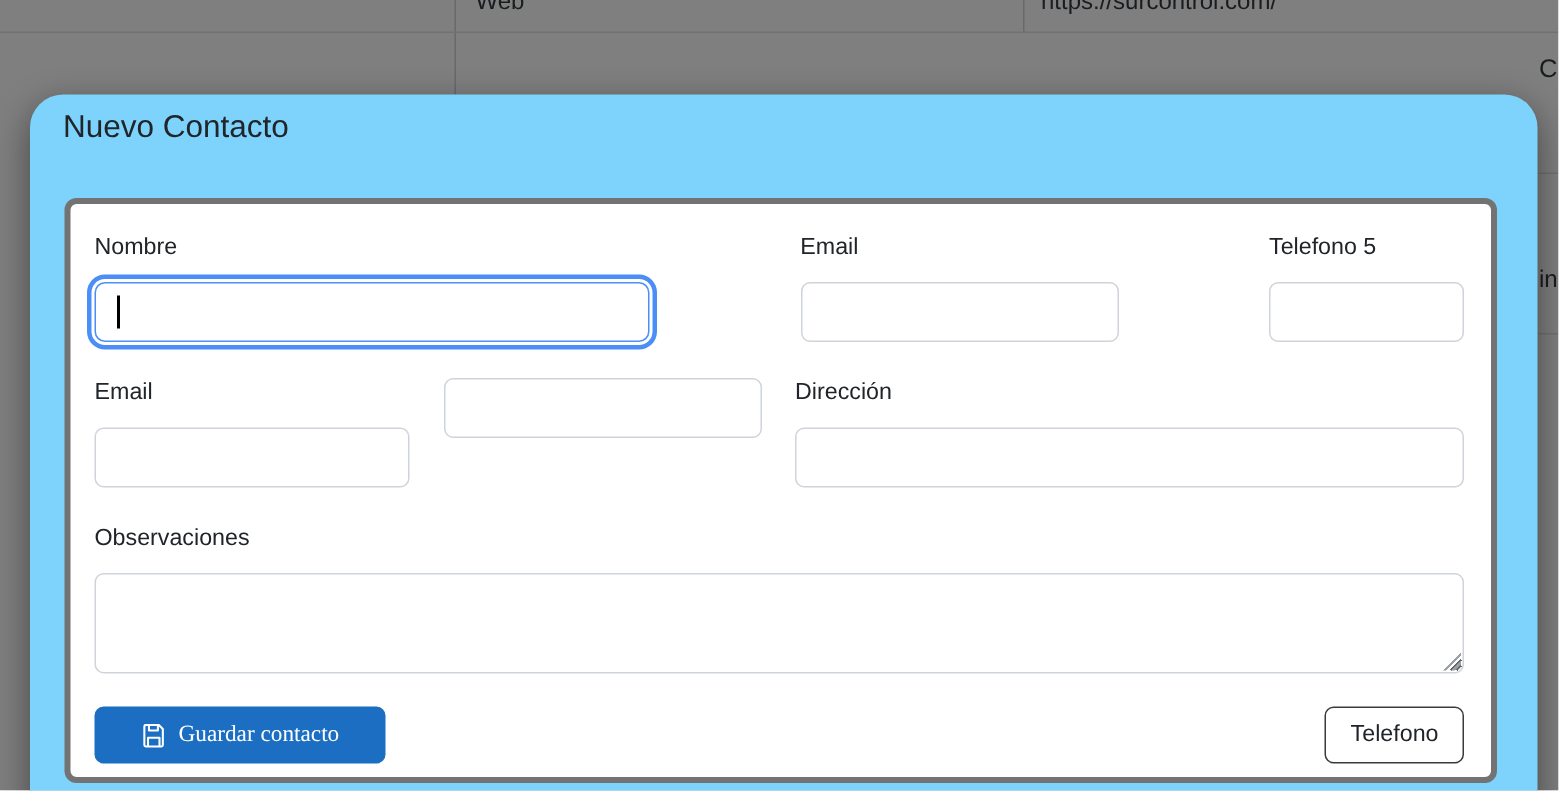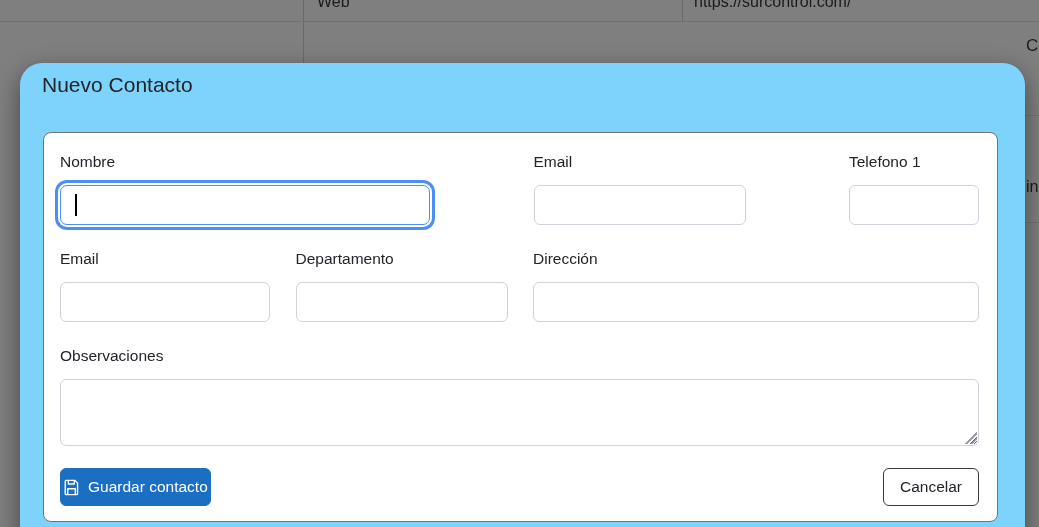--- a/index.html
+++ b/index.html
@@ -25,21 +25,21 @@
     box-shadow: 0 8px 24px rgba(0,0,0,0.45);
     margin-top: 35px;
   }
   .modal-title {
     position: absolute; left: 22px; top: 9px;
     font-size: 21px; line-height: 26px; color: #212529; font-weight: 400;
   }
 
   .card {
     position: absolute; left: 23px; top: 69px; width: 955px; height: 390px;
-    border: 1px solid #737373; border-radius: 8px; background: #fff;
+    border: 4px solid #737373; border-radius: 8px; background: #fff;
     padding: 19px 18px 0 16px;
   }
 
   .form-row { display: flex; justify-content: space-between; margin-bottom: 24px; }
   .field { display: block; }
   .field label {
     display: block; font-size: 15.5px; line-height: 20px; color: #212529; margin-bottom: 13px;
   }
   .ctl {
     display: block; width: 100%; height: 40px;
@@ -76,22 +76,22 @@
   }
 
   
   .btn-row { display: flex; justify-content: space-between; align-items: center; margin-top: 22px; }
   .btn {
     display: inline-flex; align-items: center; height: 38px;
     border-radius: 6px; font-family: "Liberation Sans", sans-serif;
     font-size: 15.5px; cursor: pointer;
   }
   .btn-primary {
-    gap: 8px; padding: 0 2px;
-    background: #1b6ec2; border: 1px solid #1b6ec2; color: #fff;
+    gap: 8px; padding: 0 30px;
+    background: #1b6ec2; border: 1px solid #1b6ec2; color: #fff; font-family: Liberation Serif, serif;
   }
   .btn-primary svg { display: block; }
   .btn-cancel {
     padding: 0 16px;
     background: #fff; border: 1px solid #373b3e; color: #212529;
   }
 </style>
 </head>
 <body>
 
@@ -122,32 +122,31 @@
           <div class="focus-shell">
             <input class="ctl focused" type="text" value="" style="">
             <div class="caret"></div>
           </div>
         </div>
         <div class="field w-email">
           <label>Email</label>
           <input class="ctl" type="text" value="" style="">
         </div>
         <div class="field w-tel">
-          <label>Telefono 1</label>
+          <label>Telefono 5</label>
           <input class="ctl" type="text" value="" style="">
         </div>
       </div>
 
       <div class="form-row">
         <div class="field w-cargo">
           <label>Email</label>
           <input class="ctl" type="text" value="" style="">
         </div>
         <div class="field w-depto">
-          <label>Departamento</label>
           <input class="ctl" type="text" value="" style="">
         </div>
         <div class="field w-dir">
           <label>Dirección</label>
           <input class="ctl" type="text" value="" style="">
         </div>
       </div>
 
       <div class="field w-full">
         <label>Observaciones</label>
@@ -161,19 +160,19 @@
         <button class="btn btn-primary">
           <span>
             <svg width="17" height="17" viewBox="0 0 16 16" fill="none" stroke="#ffffff" stroke-width="1.3" stroke-linejoin="round">
               <path d="M2.6 1.3h8.6l2.5 2.5v10c0 .5-.4.9-.9.9H3c-.5 0-.9-.4-.9-.9V2.2c0-.5.4-.9.9-.9z"></path>
               <path d="M5 1.3v3.4h5.6V1.3"></path>
               <path d="M4.4 14.7V9.2h7.2v5.5"></path>
             </svg>
           </span>
           <span>Guardar contacto</span>
         </button>
-        <button class="btn btn-cancel">Cancelar</button>
+        <button class="btn btn-cancel">Telefono</button>
       </div>
 
     </div>
   </div>
 
 </div>
 
 </body></html>

